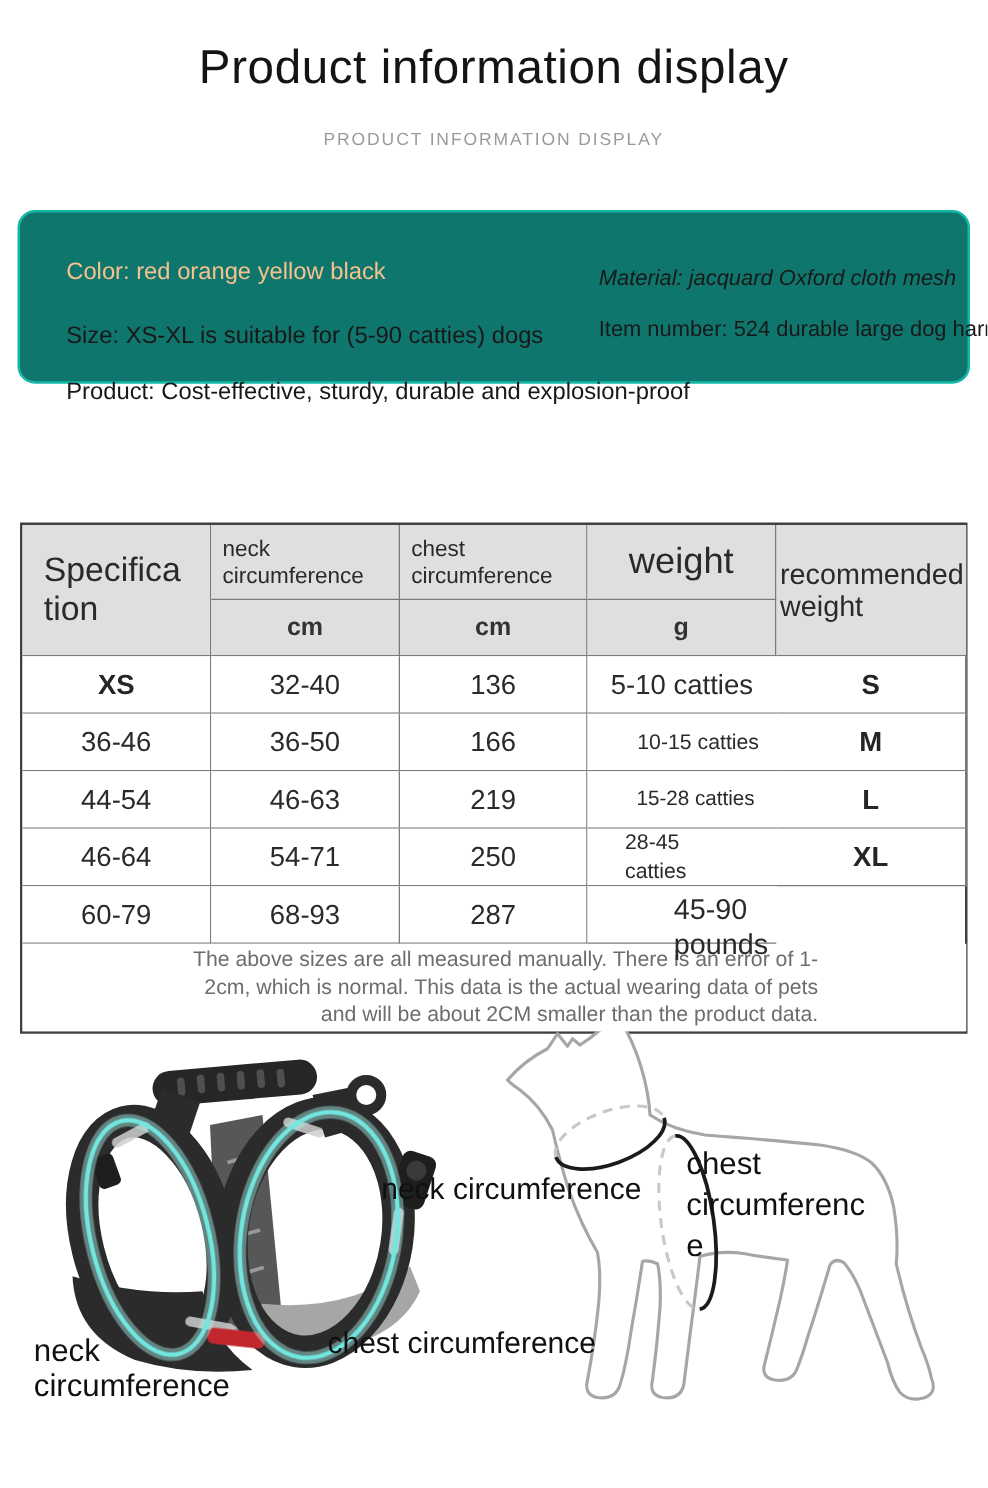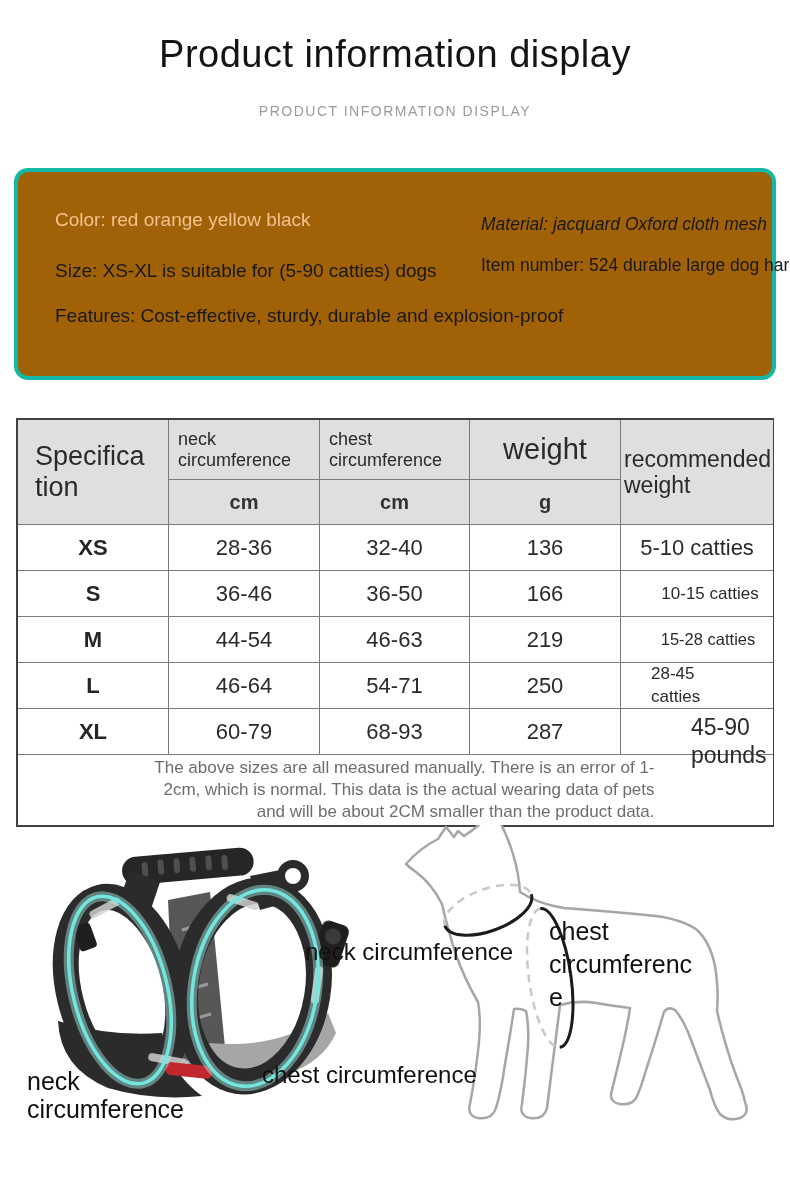--- a/index.html
+++ b/index.html
@@ -17,22 +17,22 @@
     letter-spacing:.5px;
   }
   .page-subtitle {
     position:absolute; top:103px; left:0; width:100%;
     text-align:center; font-size:14px; font-weight:500; color:#9a9a9a;
     letter-spacing:1.5px;
   }
 
   
   .info-box {
-    position:absolute; left:14px; top:168px; width:762px; height:212px;
-    border:4px solid #14b8a6; border-radius:14px; background:#a16207;
+    position:absolute; left:14px; top:168px; width:762px; height:139px;
+    border:2px solid #14b8a6; border-radius:14px; background:#0f766e;
   }
   .info-box .line { position:absolute; white-space:nowrap; }
   .ib-color    { left:37px;  top:37px;  font-size:19px; }
   .ib-size     { left:37px;  top:88px;  font-size:19px; color:#181818; }
   .ib-features { left:37px;  top:133px; font-size:19px; color:#181818; }
   .ib-material { left:463px; top:42px;  font-size:17.5px; color:#181818;font-style:italic; }
   .ib-item     { left:463px; top:84px;  font-size:17.5px; color:#181818;
                  width:278px; white-space:normal; line-height:1.12; }
 
   
@@ -100,42 +100,41 @@
 <body>
 
 <div class="canvas">
 
   <div class="page-title">Product information display</div>
   <div class="page-subtitle">PRODUCT INFORMATION DISPLAY</div>
 
   <div class="info-box">
     <div class="line ib-color" style="color:#f5c28e">Color: red orange yellow black</div>
     <div class="line ib-size">Size: XS-XL is suitable for (5-90 catties) dogs</div>
-    <div class="line ib-features">Features: Cost-effective, sturdy, durable and explosion-proof</div>
+    <div class="line ib-features">Product: Cost-effective, sturdy, durable and explosion-proof</div>
     <div class="line ib-material">Material: jacquard Oxford cloth mesh</div>
     <div class="line ib-item">Item number: 524 durable large dog harness</div>
   </div>
 
   <div class="spec-table">
 
     <div class="cell hdr th-spec">
         <span>Specification</span>
       </div>
     <div class="cell hdr th-neck">neck circumference</div>
     <div class="cell hdr th-chest">chest circumference</div>
     <div class="cell hdr th-rec col5">
         <span>recommended weight</span>
       </div>
     <div class="cell hdr th-weight">weight</div>
     <div class="cell hdr th-unit" style="grid-column:2;grid-row:2">cm</div>
     <div class="cell hdr th-unit" style="grid-column:3;grid-row:2">cm</div>
     <div class="cell hdr th-unit" style="grid-column:4;grid-row:2">g</div>
 
     <div class="cell td-size">XS</div>
-    <div class="cell td-num">28-36</div>
     <div class="cell td-num">32-40</div>
     <div class="cell td-num">136</div>
     <div class="cell td-num rec-0 col5">5-10 catties</div>
 
     <div class="cell td-size">S</div>
     <div class="cell td-num">36-46</div>
     <div class="cell td-num">36-50</div>
     <div class="cell td-num">166</div>
     <div class="cell td-num rec-1 col5">10-15 catties</div>
 

